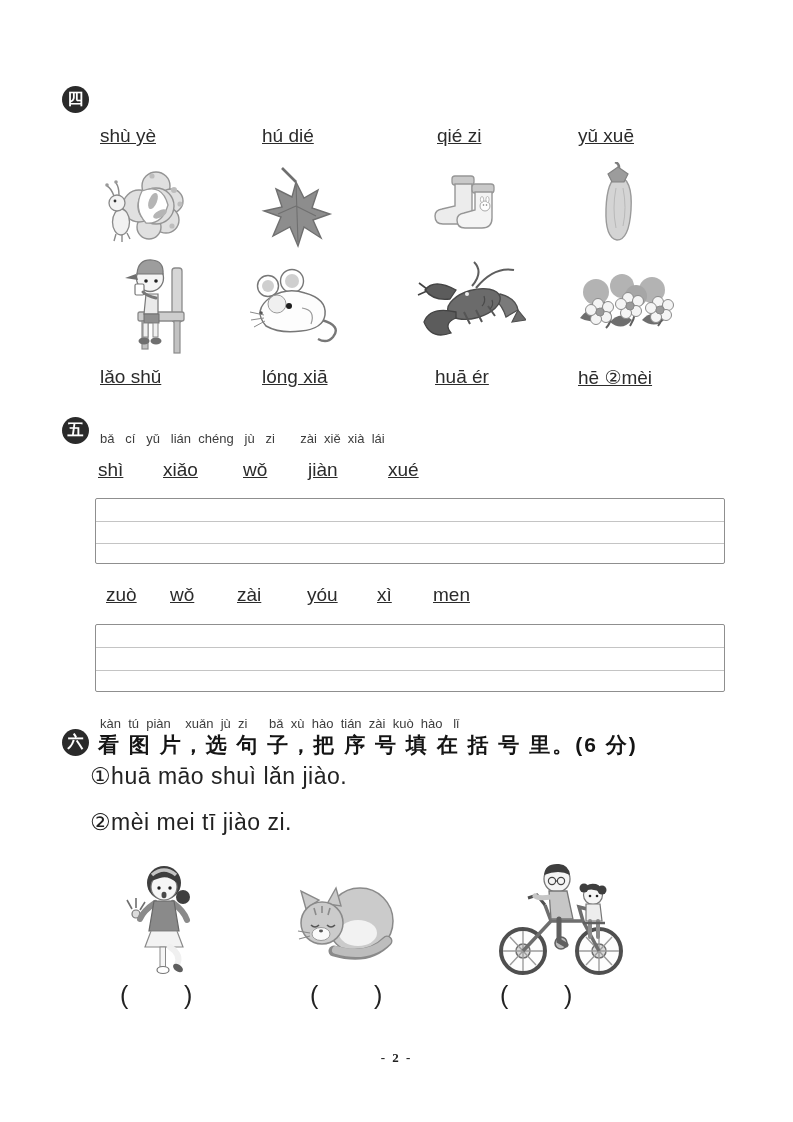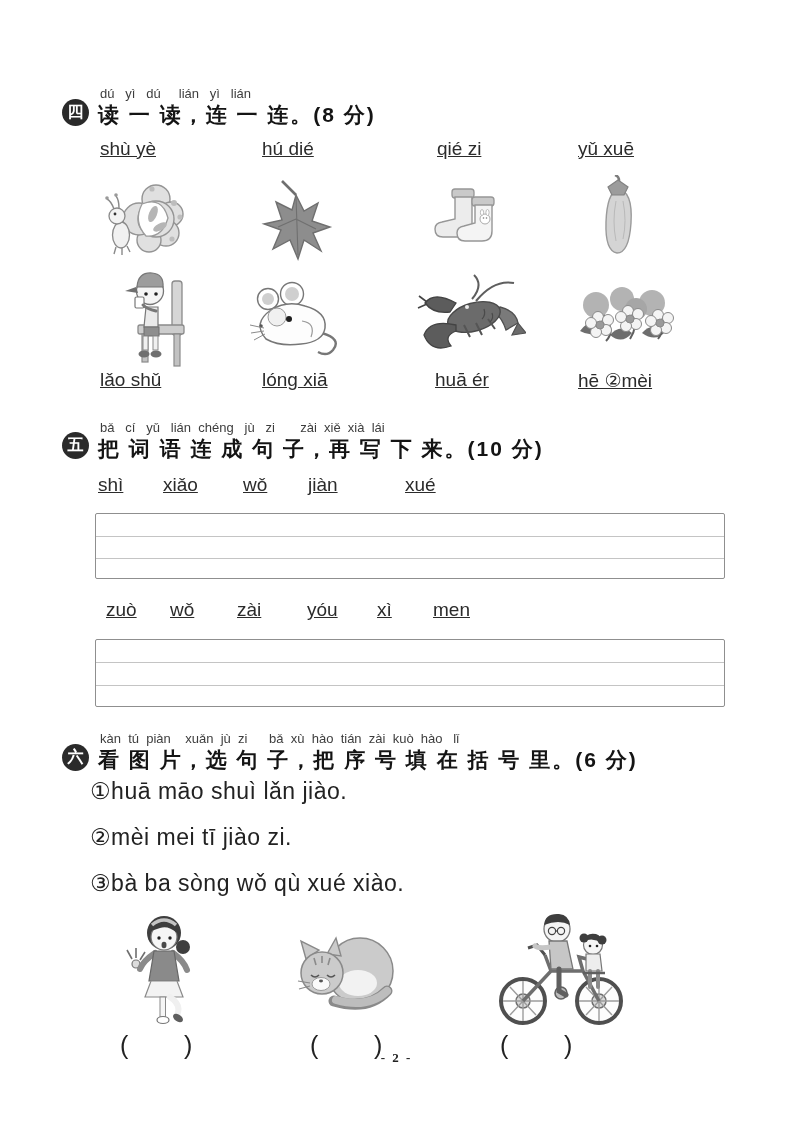--- a/index.html
+++ b/index.html
@@ -54,24 +54,20 @@
   svg { display:block; }
 </style>
 </head>
 <body>
 
 <div class="page">
   <div class="content">
 
     <div class="sec-header">
       <div class="badge">四</div>
-      <div class="header-text">
-        <span class="pinyin-line">dú   yì   dú     lián   yì   lián</span>
-        <span class="sec-title">读 一 读，连 一 连。(8 分)</span>
-      </div>
     </div>
 
     <div class="word-row" style="margin-top:9px;">
       <span style="left:38px">shù yè</span>
       <span style="left:200px">hú dié</span>
       <span style="left:375px">qié zi</span>
       <span style="left:516px">yǔ xuē</span>
     </div>
 
     <div class="img-row" style="height:92px; margin-top:8px;">
@@ -216,41 +212,40 @@
                 <circle cx="90" cy="41" r="5.5"></circle>
               <circle cx="80" cy="43" r="5.5"></circle>
                 <circle cx="75" cy="34" r="5.5"></circle>
             </g>
               <circle cx="84" cy="36" r="4" fill="#9a9a9a"></circle>
           </g>
         </svg>
       </div>
     </div>
 
-    <div class="word-row" style="">
+    <div class="word-row" style="margin-top:10px;">
       <span style="left:38px">lǎo shǔ</span>
       <span style="left:200px">lóng xiā</span>
       <span style="left:373px">huā ér</span>
       <span style="left:516px">hē ②mèi</span>
     </div>
 
     <div class="sec-header" style="margin-top:24px;">
       <div class="badge">五</div>
       <div class="header-text">
         <span class="pinyin-line">bǎ   cí   yǔ   lián  chéng   jù   zi       zài  xiě  xià  lái</span>
-        <span class="sec-title">把 词 语 连 成 句 子，再 写 下 来。(10 分)</span>
       </div>
     </div>
 
     <div class="word-row" style="margin-top:12px;">
       <span style="left:36px">shì</span>
       <span style="left:101px">xiǎo</span>
       <span style="left:181px">wǒ</span>
       <span style="left:246px">jiàn</span>
-      <span style="left:343px">xué</span>
+      <span style="left:326px">xué</span>
     </div>
 
     <div class="write-box" style="margin-top:12px;">
       <div class="inline l1"></div>
       <div class="inline l2"></div>
     </div>
 
     <div class="word-row" style="margin-top:20px;">
       <span style="left:44px">zuò</span>
       <span style="left:108px">wǒ</span>
@@ -269,21 +264,20 @@
       <div class="badge">六</div>
       <div class="header-text">
         <span class="pinyin-line">kàn  tú  piàn    xuǎn  jù  zi      bǎ  xù  hào  tián  zài  kuò  hào   lǐ</span>
         <span class="sec-title">看 图 片，选 句 子，把 序 号 填 在 括 号 里。(6 分)</span>
       </div>
     </div>
 
     <div style="margin-top:4px; padding-left:28px;">
       <div class="sentence">①huā māo shuì lǎn jiào.</div>
       <div class="sentence">②mèi mei tī jiào zi.</div>
-      <div class="sentence" style="margin-bottom:0;">③bà ba sòng wǒ qù xué xiào.</div>
     </div>
 
     <div class="img-row" style="height:122px; margin-top:8px;">
       <div class="pic" style="left:48px; top:2px;">
         <svg width="112" height="120" viewBox="0 0 112 120">
           <path d="M22 52 l-5 -9 M26 51 l0 -10 M30 53 l5 -8" stroke="#6f6f6f" stroke-width="1.6" fill="none"></path>
           <circle cx="26" cy="57" r="4" fill="#dcdcdc" stroke="#777" stroke-width="1.2"></circle>
           <circle cx="54" cy="26" r="17" fill="#3e3e3e"></circle>
           <circle cx="73" cy="40" r="7" fill="#3e3e3e"></circle>
           <circle cx="54" cy="30" r="13" fill="#f6f6f6" stroke="#777" stroke-width="1.2"></circle>

